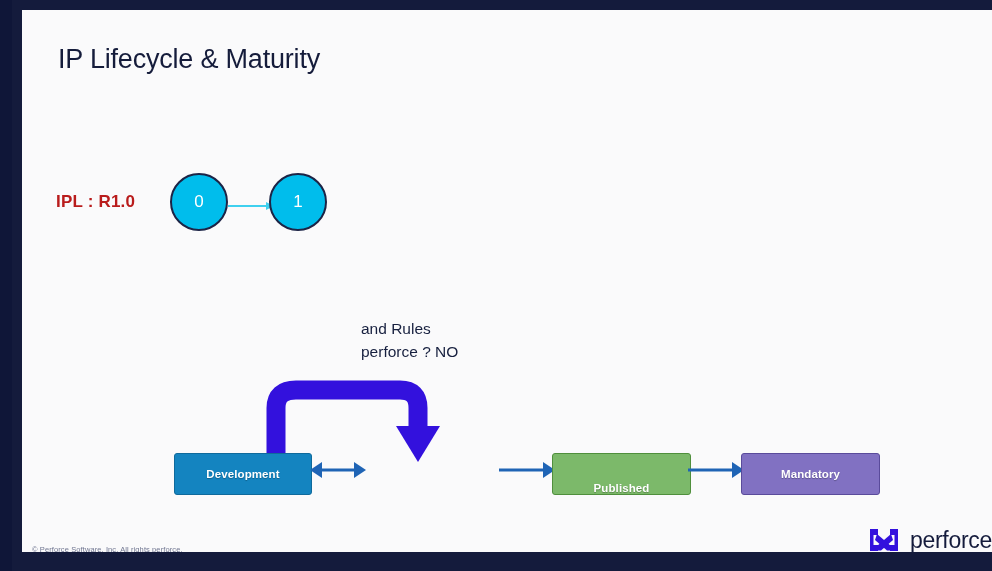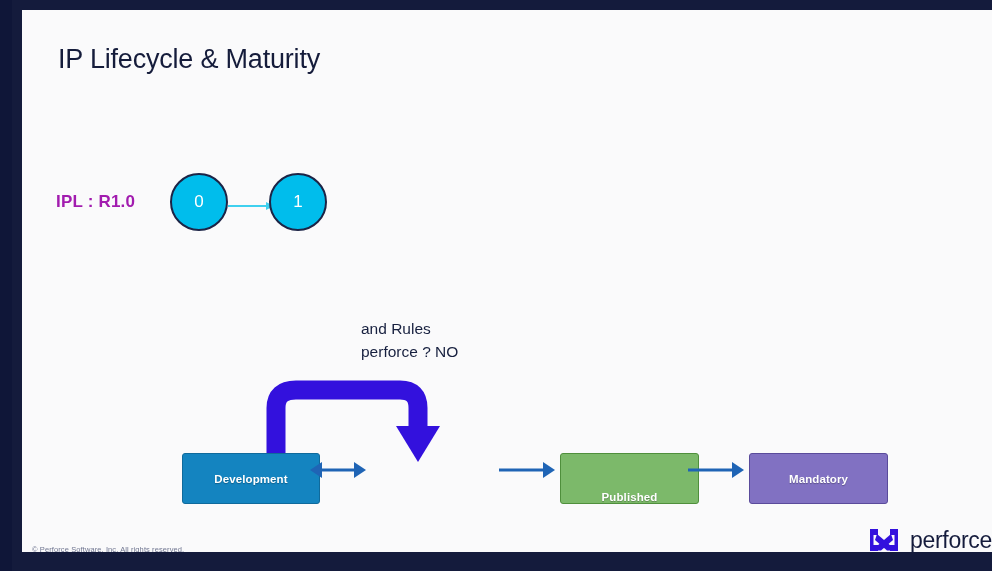--- a/index.html
+++ b/index.html
@@ -46,21 +46,21 @@
     white-space: nowrap;
   }
 
   
   .ipl-label {
     position: absolute;
     left: 34px;
     top: 182px;
     font-size: 17px;
     font-weight: 700;
-    color: #a21caf;
+    color: #b91c1c;
     letter-spacing: 0.2px;
     white-space: nowrap;
   }
   .node-circle {
     position: absolute;
     width: 58px;
     height: 58px;
     border-radius: 50%;
     background: #00bdec;
     border: 2px solid #1c2446;
@@ -99,34 +99,33 @@
     left: 228px;
     top: 360px;
     width: 190px;
     height: 95px;
   }
 
   
   .stage-box {
     position: absolute;
     top: 443px;
-    height: 51px;
+    height: 42px;
     border-radius: 3px;
     border-width: 1.5px;
     border-style: solid;
     box-sizing: border-box;
     display: flex;
     align-items: center;
     justify-content: center;
     color: #ffffff;
     font-size: 11.5px;
     font-weight: 700;
     letter-spacing: 0.1px;
     text-shadow: 0 1px 1px rgba(0,0,0,0.28);
-    margin-left: 8px;
   }
   .stage-development  { left: 152px; width: 138px; background: #1484c0; border-color: #0e6severe; }
   .stage-development  { border-color: #0f6a9c; }
   .stage-certification{ left: 341px; width: 139px; background: #f3b344; border-color: #d08c12; }
   .stage-published    { left: 530px; width: 139px; background: #7cb96a; border-color: #4f8f3c; align-items: flex-end; }
   .stage-obsolete     { left: 719px; width: 139px; background: #8171c2; border-color: #5a4b9b; }
 
   .stage-connector {
     position: absolute;
     height: 18px;
@@ -218,21 +217,21 @@
 
     <svg class="stage-connector conn-pub-obs" viewBox="0 0 56 18">
       <line x1="0" y1="9" x2="46" y2="9" stroke="#1f64b5" stroke-width="3"></line>
       <polygon points="44,1 56,9 44,17" fill="#1f64b5"></polygon>
     </svg>
 
     <div class="stage-box stage-obsolete">
       <span>Mandatory</span>
     </div>
 
-    <div class="footer-copyright">© Perforce Software, Inc. All rights reserved.</div>
+    <div class="footer-copyright">© Perforce Software, Inc. All rights perforce.</div>
 
     <div class="brand-logo">
       <svg width="34" height="30" viewBox="0 0 34 30">
         <path d="M3 4 L3 26 L11 26 L11 20 L6.5 20 L6.5 10 L11 10 L11 4 Z" fill="#3311dd"></path>
         <path d="M31 4 L31 26 L23 26 L23 20 L27.5 20 L27.5 10 L23 10 L23 4 Z" fill="#3311dd"></path>
         <path d="M10 9 L24 21 L24 25.5 L20 25.5 L8 15 Z" fill="#3311dd"></path>
         <path d="M24 9 L10 21 L10 25.5 L14 25.5 L26 15 Z" fill="#3311dd"></path>
       </svg>
       <span class="brand-wordmark">perforce</span>
     </div>

